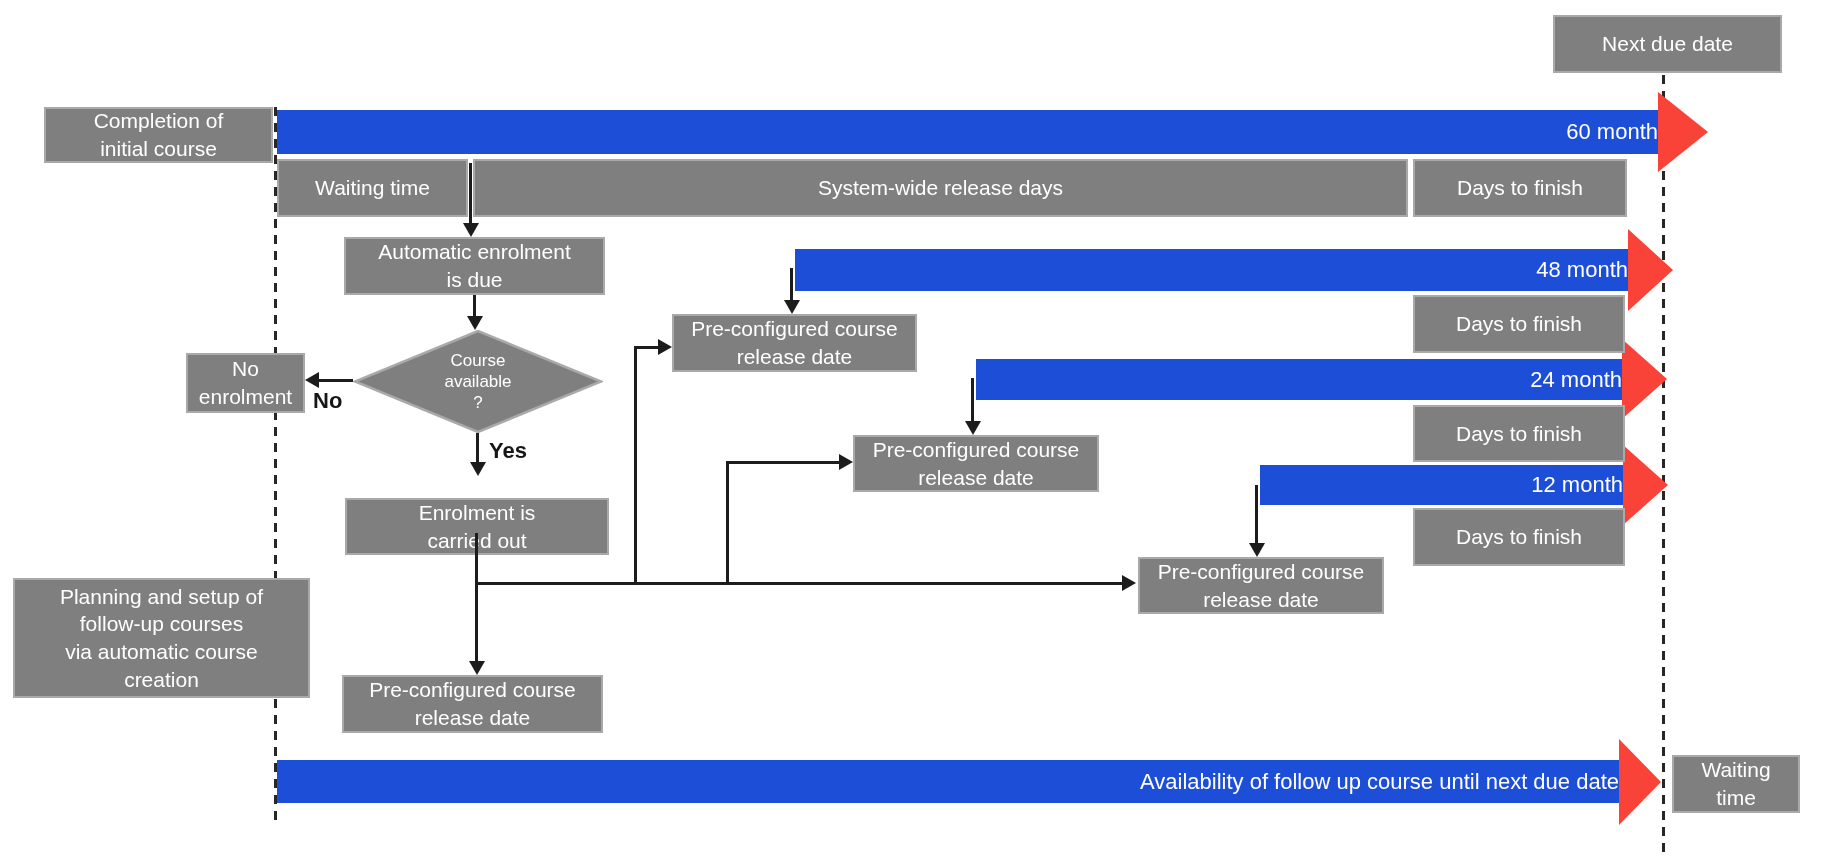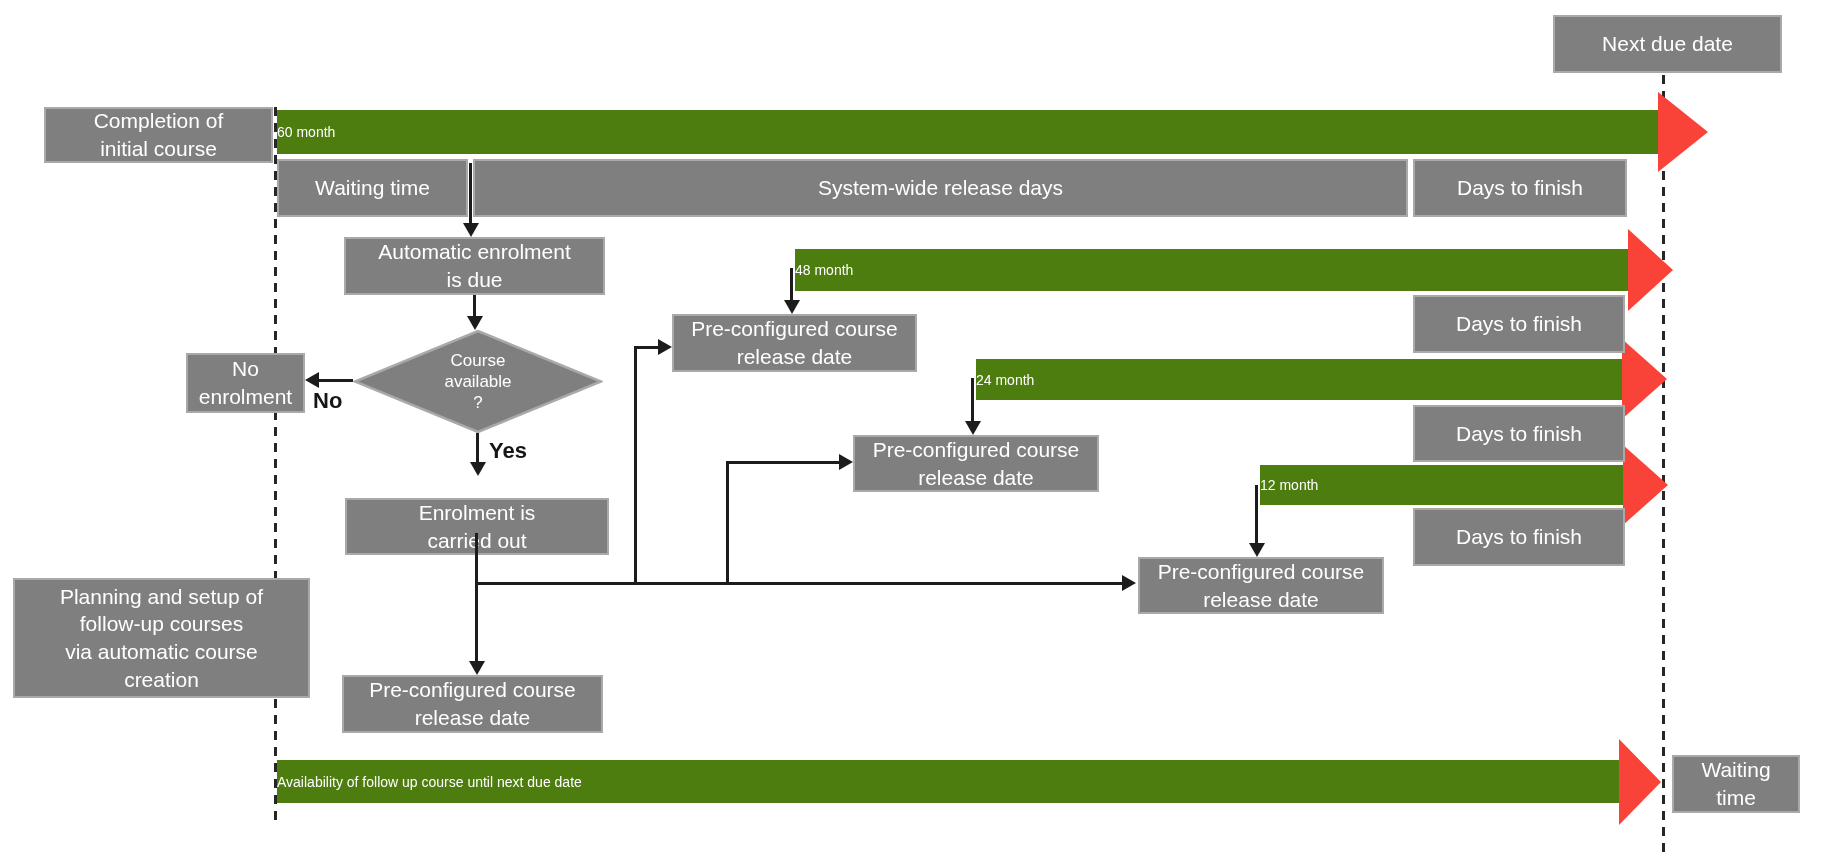--- a/index.html
+++ b/index.html
@@ -7,23 +7,23 @@
     position:relative;width:1844px;height:867px;background:#ffffff;overflow:hidden;
     font-family:"Liberation Sans", sans-serif;
   }
   .box{
     position:absolute;box-sizing:border-box;
     background:#7f7f7f;border:2px solid #a9a9a9;
     color:#ffffff;font-size:21px;line-height:1.32;
     display:flex;align-items:center;justify-content:center;text-align:center;
     white-space:pre-line;z-index:3;
   }
-  .bar{position:absolute;background:#4d7c0f;z-index:2;
-    display:flex;align-items:center;justify-content:flex-start;
-    color:#ffffff;font-size:14px;}
+  .bar{position:absolute;background:#1d4ed8;z-index:2;
+    display:flex;align-items:center;justify-content:flex-end;
+    color:#ffffff;font-size:22px;}
   .bar-head{position:absolute;width:0;height:0;z-index:2;}
   .dash-v{position:absolute;width:3px;z-index:1;
     background:repeating-linear-gradient(to bottom,#262626 0 9px,transparent 9px 16px);}
   .line{position:absolute;background:#1c1c1c;z-index:4;}
   .ah{position:absolute;width:0;height:0;z-index:4;}
   .ah-down{border-left:8px solid transparent;border-right:8px solid transparent;border-top:14px solid #1c1c1c;}
   .ah-right{border-top:8px solid transparent;border-bottom:8px solid transparent;border-left:14px solid #1c1c1c;}
   .ah-left{border-top:8px solid transparent;border-bottom:8px solid transparent;border-right:14px solid #1c1c1c;}
   .branch-label{position:absolute;color:#161616;font-size:22px;font-weight:bold;z-index:5;}
   #diamond{position:absolute;left:353px;top:330px;width:250px;height:103px;z-index:3;}

